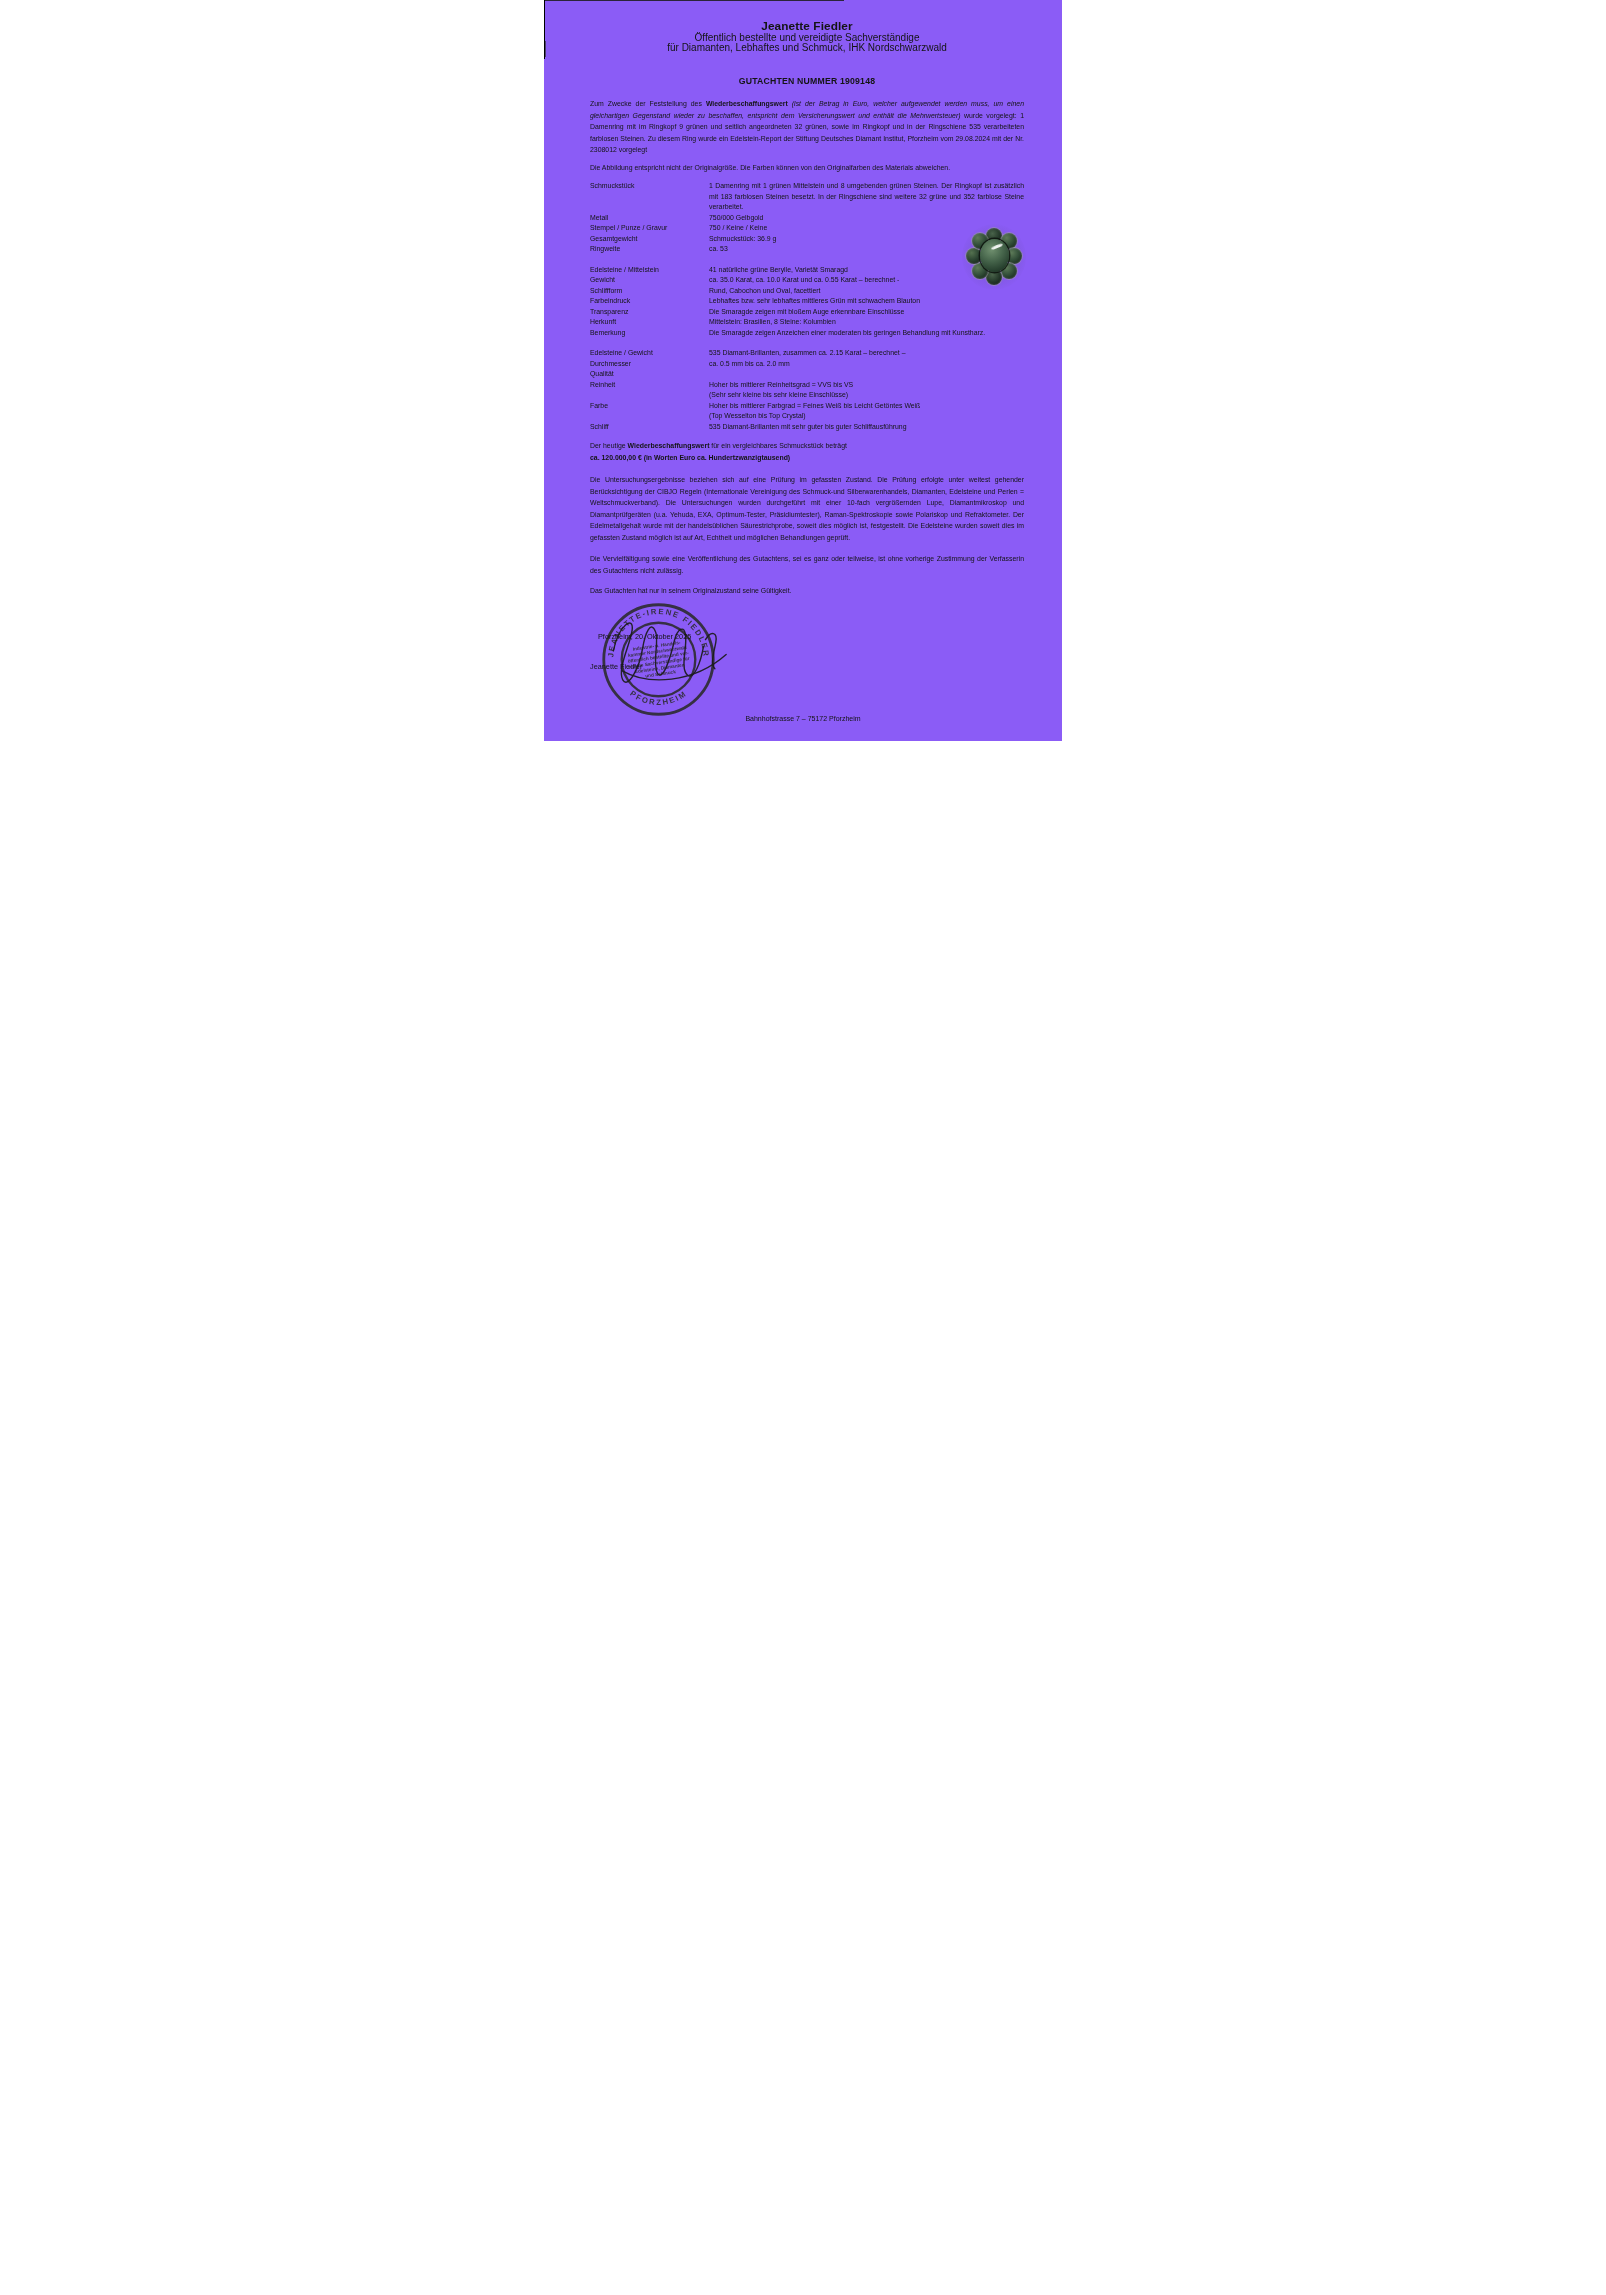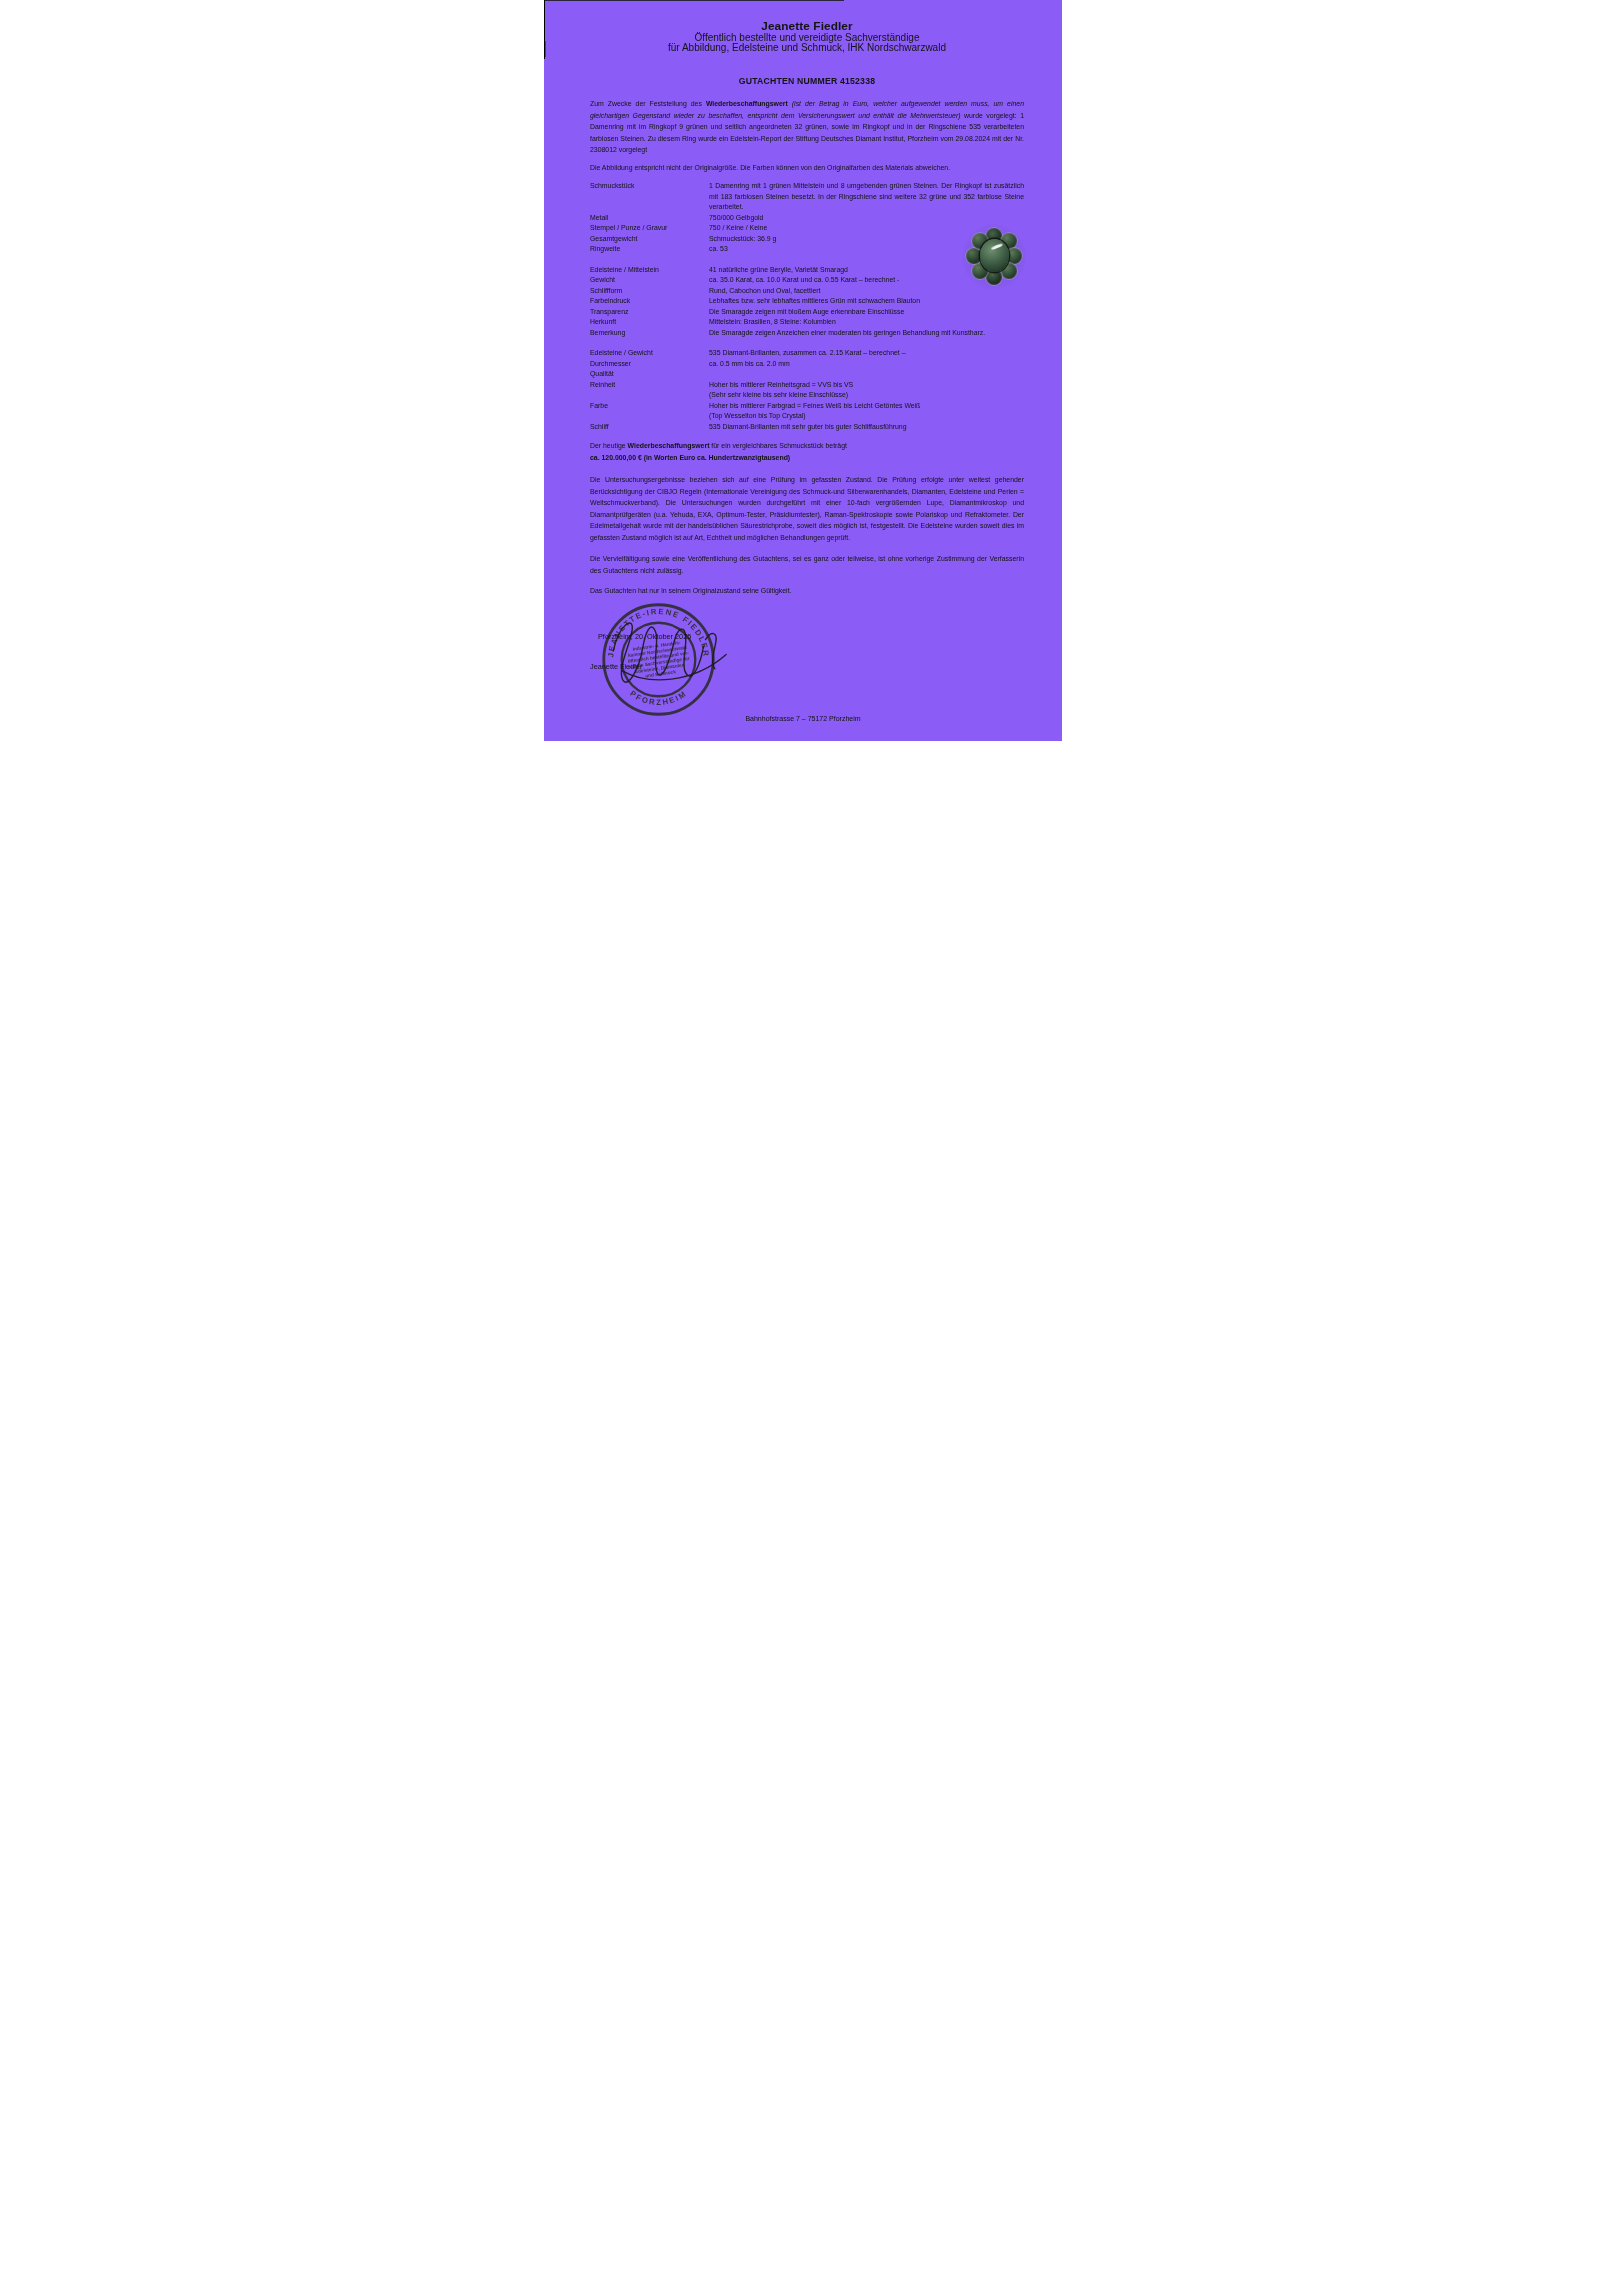--- a/index.html
+++ b/index.html
@@ -98,24 +98,24 @@
 <div class="page">
   <div class="artifact-top"></div>
   <div class="artifact-left"></div>
   <div class="artifact-left2"></div>
 
   <div class="content">
 
     <header>
       <div class="doc-author">Jeanette Fiedler</div>
       <div class="doc-sub">Öffentlich bestellte und vereidigte Sachverständige</div>
-      <div class="doc-sub">für Abbildung, Edelsteine und Schmuck, IHK Nordschwarzwald</div>
+      <div class="doc-sub">für Diamanten, Lebhaftes und Schmuck, IHK Nordschwarzwald</div>
     </header>
 
-    <div class="doc-number">GUTACHTEN NUMMER 4152338</div>
+    <div class="doc-number">GUTACHTEN NUMMER 1909148</div>
 
     <p class="intro justify"><span>Zum Zwecke der Feststellung des </span><b>Wiederbeschaffungswert</b><i> (ist der Betrag in Euro, welcher aufgewendet werden muss, um einen gleichartigen Gegenstand wieder zu beschaffen, entspricht dem Versicherungswert und enthält die Mehrwertsteuer)</i><span> wurde vorgelegt: 1 Damenring mit im Ringkopf 9 grünen und  seitlich angeordneten 32 grünen, sowie im Ringkopf und in der Ringschiene 535 verarbeiteten farblosen Steinen. Zu diesem Ring wurde ein Edelstein-Report der Stiftung Deutsches Diamant Institut, Pforzheim vom 29.08.2024 mit der Nr. 2308012 vorgelegt</span></p>
 
     <p class="notice">Die Abbildung entspricht nicht der Originalgröße. Die Farben können von den Originalfarben des Materials abweichen.</p>
 
     <div class="specs" id="specs">
         <div class="spec-section">
           <div class="spec-row">
             <div class="spec-label">Schmuckstück</div>
             <div class="spec-value justify">1 Damenring mit 1 grünen Mittelstein und 8 umgebenden grünen Steinen. Der Ringkopf ist zusätzlich mit 183 farblosen Steinen besetzt. In der Ringschiene sind weitere 32 grüne und 352 farblose Steine verarbeitet.</div>

